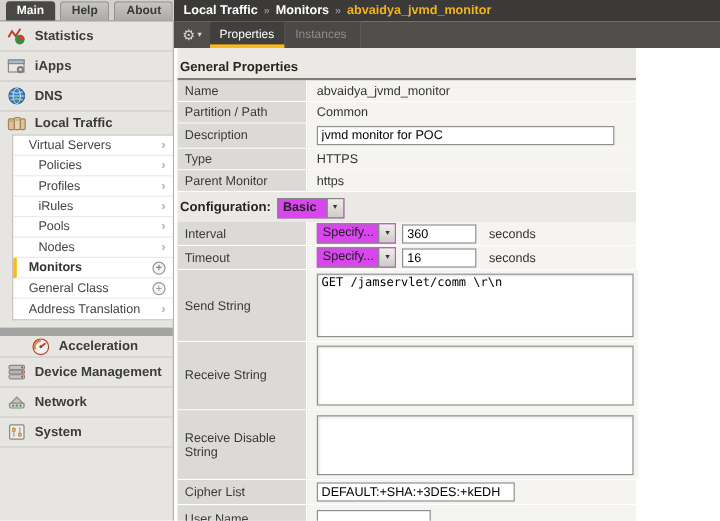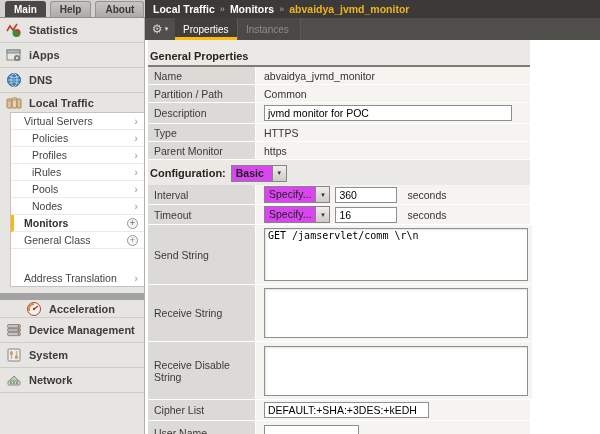--- a/index.html
+++ b/index.html
@@ -45,21 +45,21 @@
     padding-left:6px; border-bottom:1px solid #ceccc8;
     font-size:11px; font-weight:bold; color:#3b3b39; }
   .side-sec.nb { border-bottom:none; height:19px; }
   .side-sec.bt { border-top:7px solid #a3a3a3;padding-left:26px; }
   .side-sec .ic { width:16px; height:16px; flex:0 0 16px; }
   .submenu { margin-left:10px; width:134px; background:#fff;
     border:1px solid #c6c4c0; border-right:none; }
   .sm-item { height:17px; display:flex; align-items:center;
     justify-content:space-between; padding:0 6px 0 13px;
     font-size:10.5px; color:#444; border-bottom:1px solid #eceae6; }
-  .sm-item:last-child { border-bottom:none;margin-top:20px; }
+  .sm-item:last-child { border-bottom:none; }
   .sm-item.indent { padding-left:21px; }
   .sm-item.active { border-left:3px solid #fdb813; padding-left:10px;
     font-weight:bold; color:#333; }
   .chev { color:#b5b3af; font-weight:bold; font-size:11px; }
   .plus-circ { width:11px; height:11px; border:1px solid #9a9894; border-radius:50%;
     background:#f6f5f3; color:#8a8884; font-size:9px; line-height:9px;
     display:flex; align-items:center; justify-content:center; }
 
   
   .content { position:absolute; left:145px; top:40px; right:0; bottom:0; background:#fff; }
@@ -219,38 +219,38 @@
         <rect x="1.5" y="10.3" width="13" height="3.4" rx="1.5" fill="#c6c4c0" stroke="#8a8884"></rect>
         <circle cx="12.5" cy="4.2" r="0.8" fill="#c23b2e"></circle>
         <circle cx="12.5" cy="8.1" r="0.8" fill="#c23b2e"></circle>
         <circle cx="12.5" cy="12" r="0.8" fill="#c23b2e"></circle>
       </svg>
       <span>Device Management</span>
     </div>
 
     <div class="side-sec">
       <svg class="ic" viewBox="0 0 16 16">
+        <path d="M2 10 L8 4 L14 10 Z" fill="#c6c4c0" stroke="#8a8884"></path>
+        <rect x="2" y="9" width="12" height="4" rx="1" fill="#d8d6d2" stroke="#8a8884"></rect>
+        <circle cx="5" cy="11" r="1" fill="#4a9b3f"></circle>
+        <circle cx="8" cy="11" r="1" fill="#4a9b3f"></circle>
+        <circle cx="11" cy="11" r="1" fill="#4a9b3f"></circle>
+      </svg>
+      <span>Network</span>
+    </div>
+
+    <div class="side-sec">
+      <svg class="ic" viewBox="0 0 16 16">
         <rect x="2" y="2" width="12" height="12" rx="1" fill="#efede9" stroke="#8a8884"></rect>
         <line x1="5.5" y1="4" x2="5.5" y2="12" stroke="#b5b3af" stroke-width="1.4"></line>
         <line x1="10.5" y1="4" x2="10.5" y2="12" stroke="#b5b3af" stroke-width="1.4"></line>
         <rect x="4.3" y="5" width="2.4" height="2.4" fill="#e8b53a" stroke="#a3855c" stroke-width="0.5"></rect>
         <rect x="9.3" y="9" width="2.4" height="2.4" fill="#e8b53a" stroke="#a3855c" stroke-width="0.5"></rect>
       </svg>
       <span>System</span>
-    </div>
-
-    <div class="side-sec">
-      <svg class="ic" viewBox="0 0 16 16">
-        <path d="M2 10 L8 4 L14 10 Z" fill="#c6c4c0" stroke="#8a8884"></path>
-        <rect x="2" y="9" width="12" height="4" rx="1" fill="#d8d6d2" stroke="#8a8884"></rect>
-        <circle cx="5" cy="11" r="1" fill="#4a9b3f"></circle>
-        <circle cx="8" cy="11" r="1" fill="#4a9b3f"></circle>
-        <circle cx="11" cy="11" r="1" fill="#4a9b3f"></circle>
-      </svg>
-      <span>Network</span>
     </div>
   </div>
 
   <div class="content">
     <div class="formarea">
 
       <div class="sec-title">General Properties</div>
 
       <div class="row" style="height:18px">
         <div class="lbl vc">Name</div>

